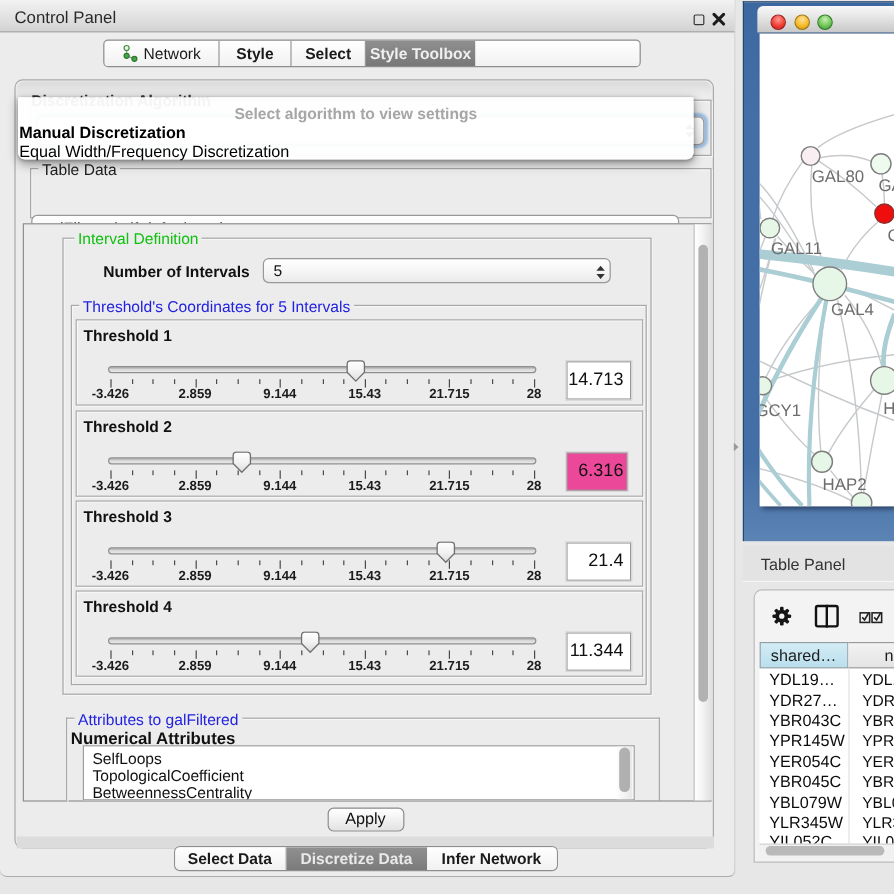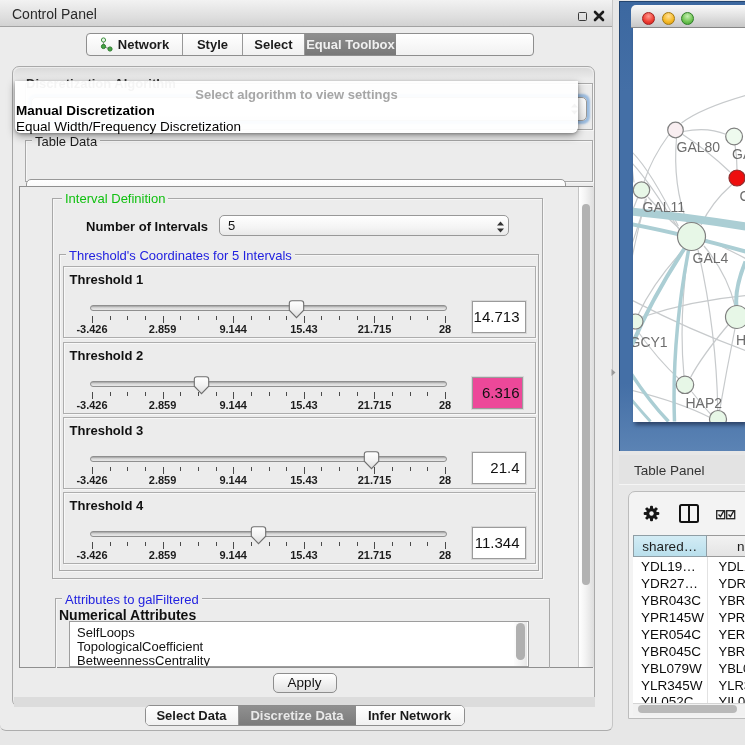--- a/index.html
+++ b/index.html
@@ -11,31 +11,31 @@
 <div class="abs" style="left:0;top:0;width:612px;height:730px;background:#ececec;border-bottom:1px solid #adadad;border-right:1px solid #c6c6c6;border-bottom-right-radius:6px;border-bottom-left-radius:6px;"></div>
 <div class="abs" style="left:0;top:0;width:612px;height:26px;background:linear-gradient(#f2f2f2,#dddddd 70%,#d2d2d2);border-bottom:1px solid #a2a2a2;"></div>
 <div class="abs" style="left:12px;top:6px;font-size:14px;color:#2a2a2a;">Control Panel</div>
 
 <div class="abs" style="left:578px;top:11.5px;width:7px;height:7px;border:1.6px solid #383838;border-radius:1.5px;"></div>
 <svg class="abs" style="left:593px;top:10px;" width="12" height="12" viewBox="0 0 12 12">
     <path d="M2 2 L10 10 M10 2 L2 10" stroke="#1c1c1c" stroke-width="2.6" stroke-linecap="round"></path>
   </svg>
 
 <div class="abs" style="left:86px;top:33px;width:446px;height:21px;border:1px solid #8e8e8e;border-radius:4px;background:linear-gradient(#ffffff,#f1f1f1);display:flex;overflow:hidden;">
-  <div style="width:95px;border-right:1px solid #989898;display:flex;align-items:center;justify-content:center;font-size:13px;font-weight:bold;color:#1b1b1b;">
+  <div style="width:95px;border-right:1px solid #989898;display:flex;align-items:center;justify-content:center;font-size:13px;font-weight:normal;color:#1b1b1b;">
     <svg width="14" height="15" viewBox="0 0 14 15" style="margin-right:4px;">
         <path d="M3.5 3 L3.5 9.5 M3.5 9.5 L10 12" stroke="#999" stroke-width="1.1" fill="none"></path>
         <circle cx="3.5" cy="3" r="2.1" fill="#e9f6e9" stroke="#3d8f3d" stroke-width="1"></circle>
         <circle cx="3.5" cy="9.5" r="2.1" fill="#46a546" stroke="#2c7a2c" stroke-width="1"></circle>
         <circle cx="10" cy="12" r="2.1" fill="#46a546" stroke="#2c7a2c" stroke-width="1"></circle>
       </svg>
     Network</div>
   <div style="width:59px;border-right:1px solid #989898;display:flex;align-items:center;justify-content:center;font-size:13px;font-weight:bold;color:#1b1b1b;">Style</div>
   <div style="width:61px;border-right:1px solid #989898;display:flex;align-items:center;justify-content:center;font-size:13px;font-weight:bold;color:#1b1b1b;">Select</div>
-  <div style="width:91px;background:linear-gradient(#8f8f8f,#787878);display:flex;align-items:center;justify-content:center;font-size:13px;font-weight:bold;color:#f0f0f0;">Equal Toolbox</div>
+  <div style="width:91px;background:linear-gradient(#8f8f8f,#787878);display:flex;align-items:center;justify-content:center;font-size:13px;font-weight:bold;color:#f0f0f0;">Style Toolbox</div>
 </div>
 
 <div class="abs" style="left:12px;top:66px;width:583px;height:641px;border:1.5px solid #a9a9a9;border-radius:7px;background:#ececec;box-sizing:border-box;"></div>
 <div class="abs" style="left:14px;top:68px;width:579px;height:11px;background:linear-gradient(#dadada,#ececec);border-radius:6px 6px 0 0;"></div>
 
 <div class="abs" style="left:25px;top:83px;width:566px;height:45px;border:1px solid #a8a8a8;box-shadow:inset 1px 1px 0 #f6f6f6,1px 1px 0 #f6f6f6;"></div>
 <div class="abs" style="left:26px;top:76px;font-size:13px;font-weight:bold;color:#333;background:transparent;">Discretization Algorithm</div>
 <div style="position:absolute;left:31px;top:97px;width:556px;height:24px;background:linear-gradient(#ffffff,#f4f4f4 60%,#e9e9e9);border:1px solid #989898;border-radius:5px;box-sizing:border-box;box-shadow:0 0 2px 2.2px rgba(100,155,215,0.6);">
   <div style="position:absolute;left:8px;top:0;height:22px;line-height:22px;font-size:13px;color:#151515;white-space:nowrap;"></div>
   </div>

